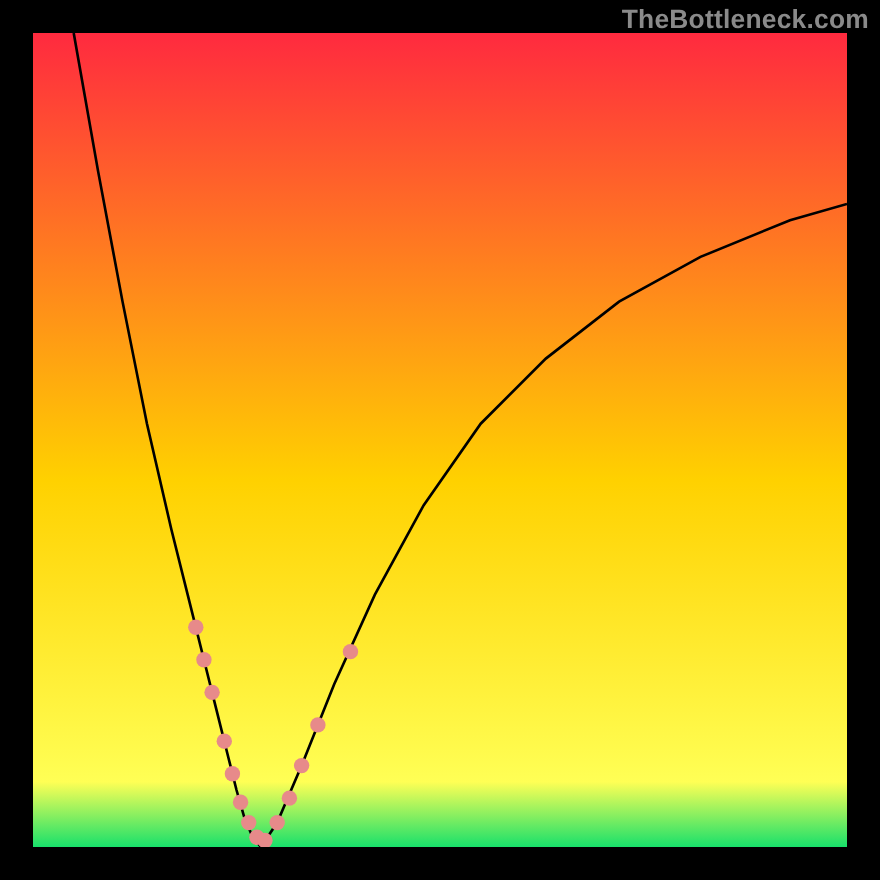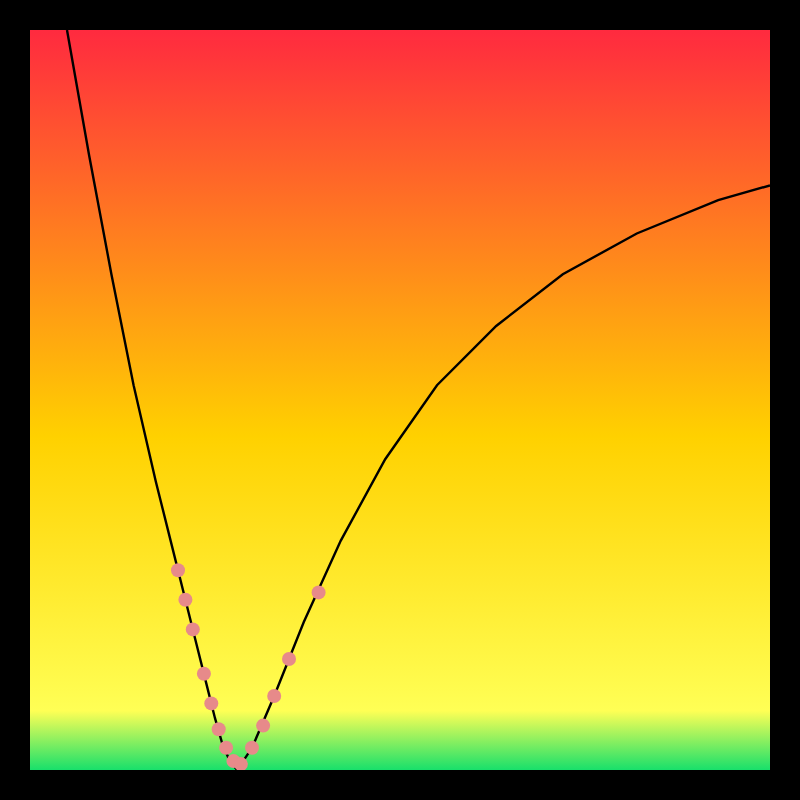--- a/index.html
+++ b/index.html
@@ -42,20 +42,21 @@
   svg.curve {
     position: absolute;
     left: 0; top: 0;
     width: 100%; height: 100%;
   }
 </style>
 </head>
 <body>
 <div class="stage">
 
+  <div class="watermark">TheBottleneck.com</div>
 
   <div class="plot">
     <svg class="gradient-bg" viewBox="0 0 740 740" preserveAspectRatio="none">
       <defs>
         <linearGradient id="bg" x1="0" y1="0" x2="0" y2="1">
           <stop id="g0" offset="0%" stop-color="#ff2a3f"></stop>
           <stop id="g1" offset="55%" stop-color="#ffd100"></stop>
           <stop id="g2" offset="92%" stop-color="#ffff55"></stop>
           <stop id="g3" offset="100%" stop-color="#18e06b"></stop>
         </linearGradient>

